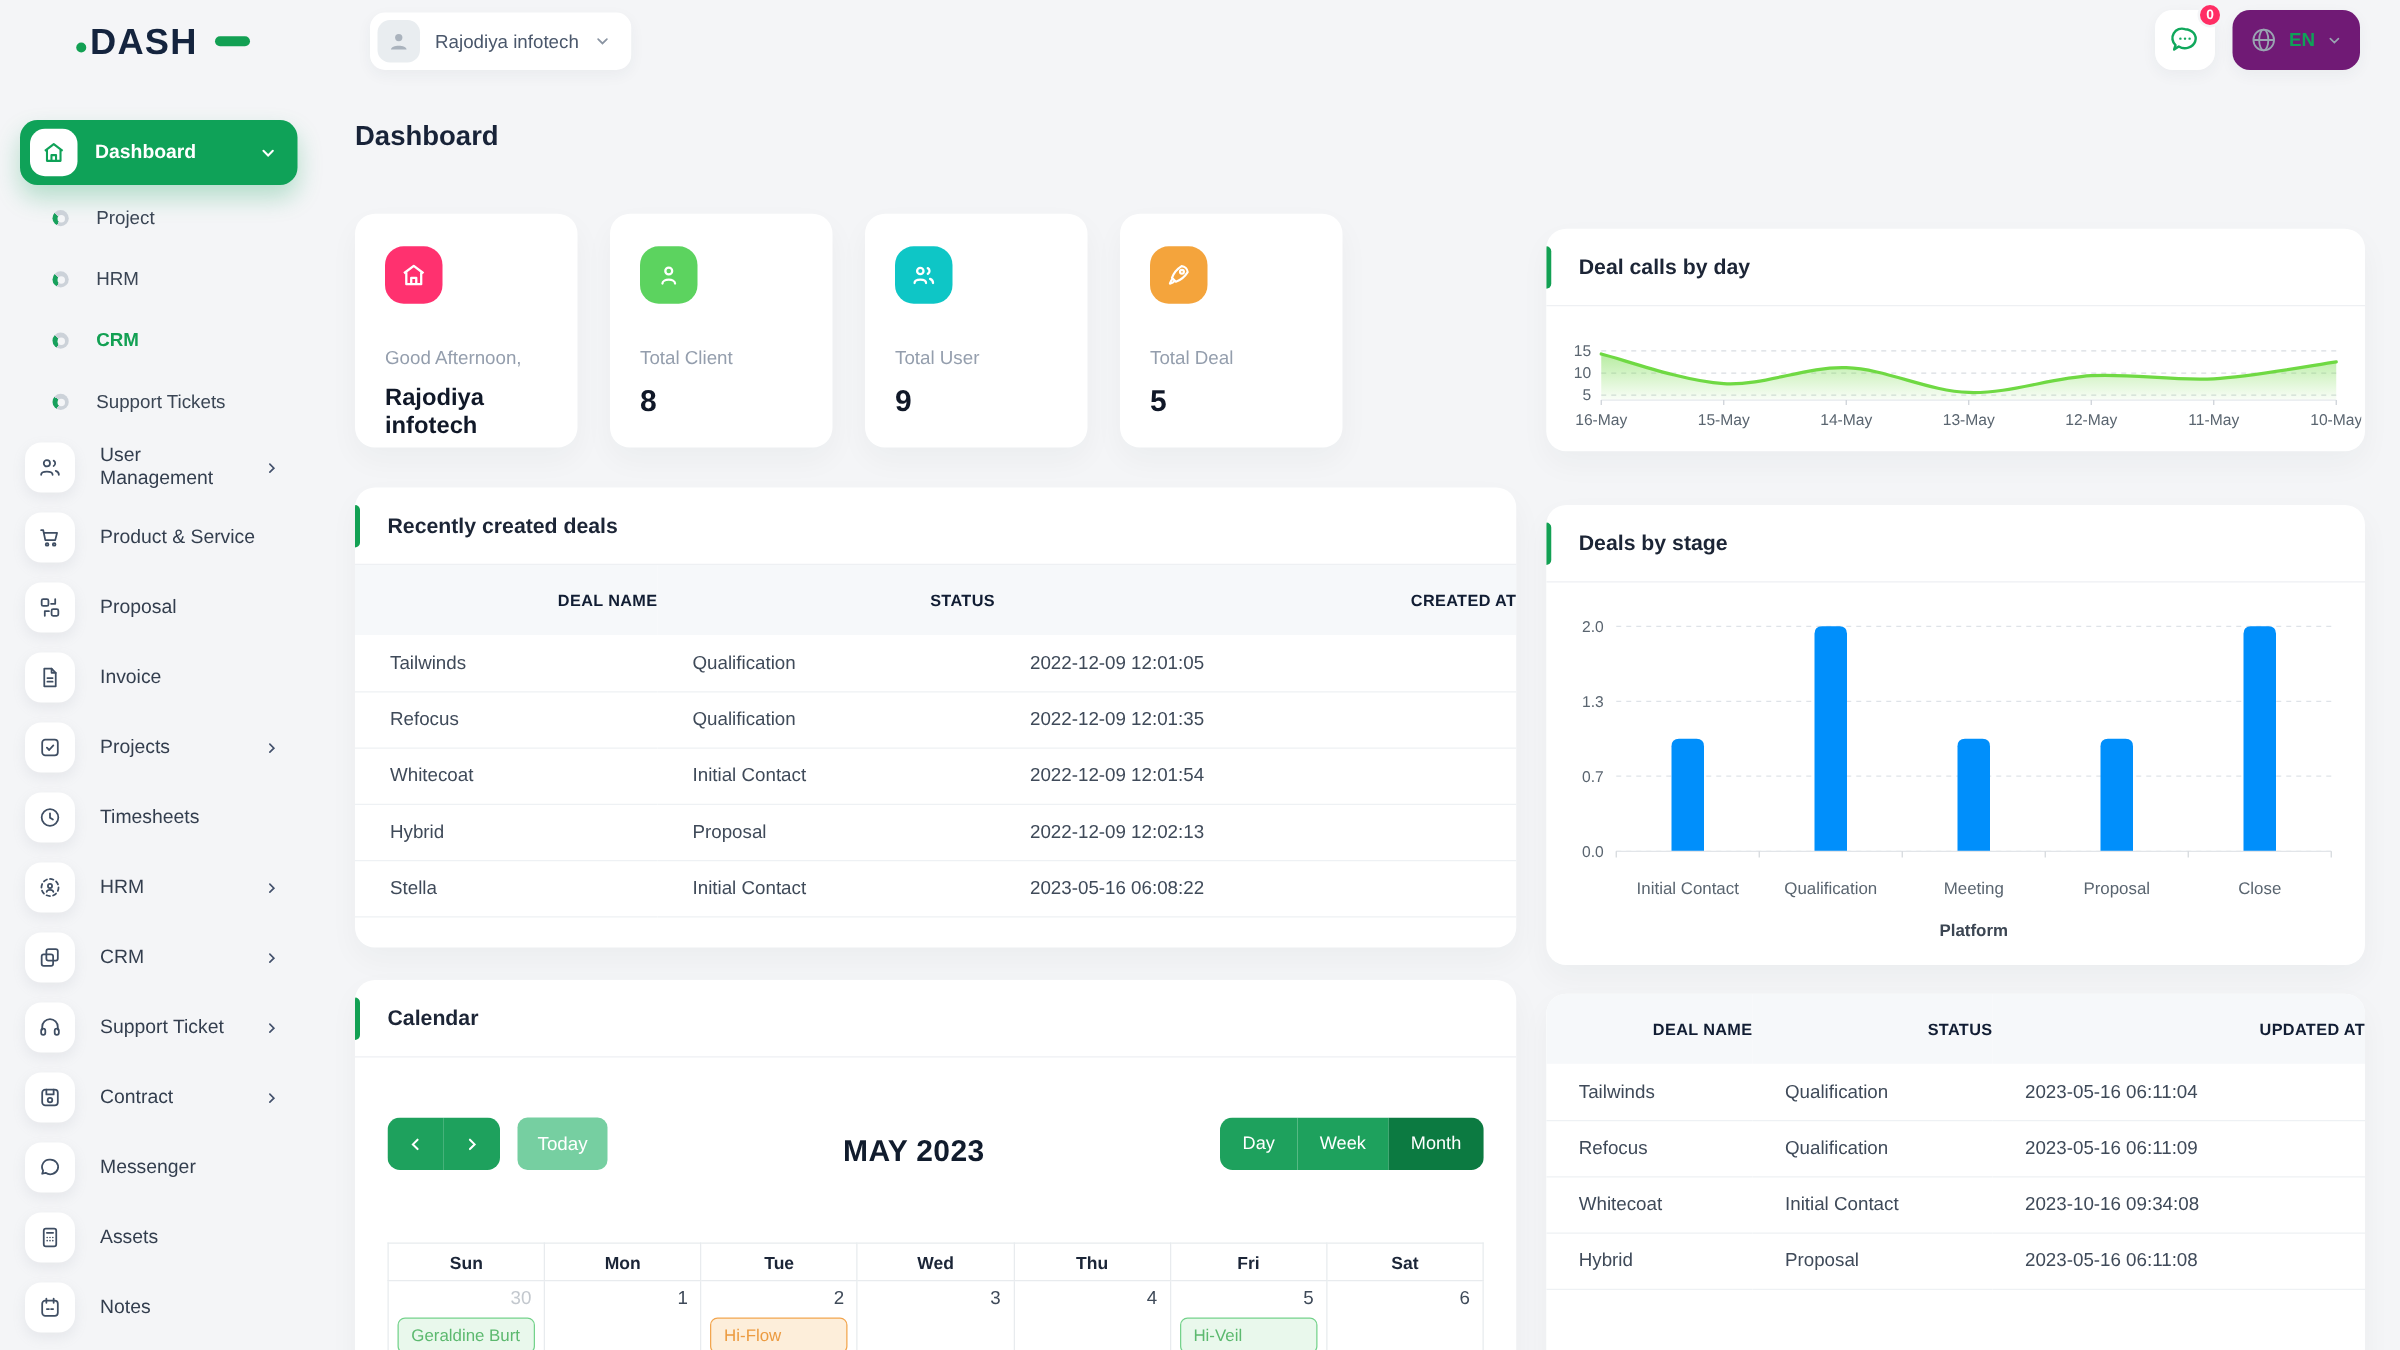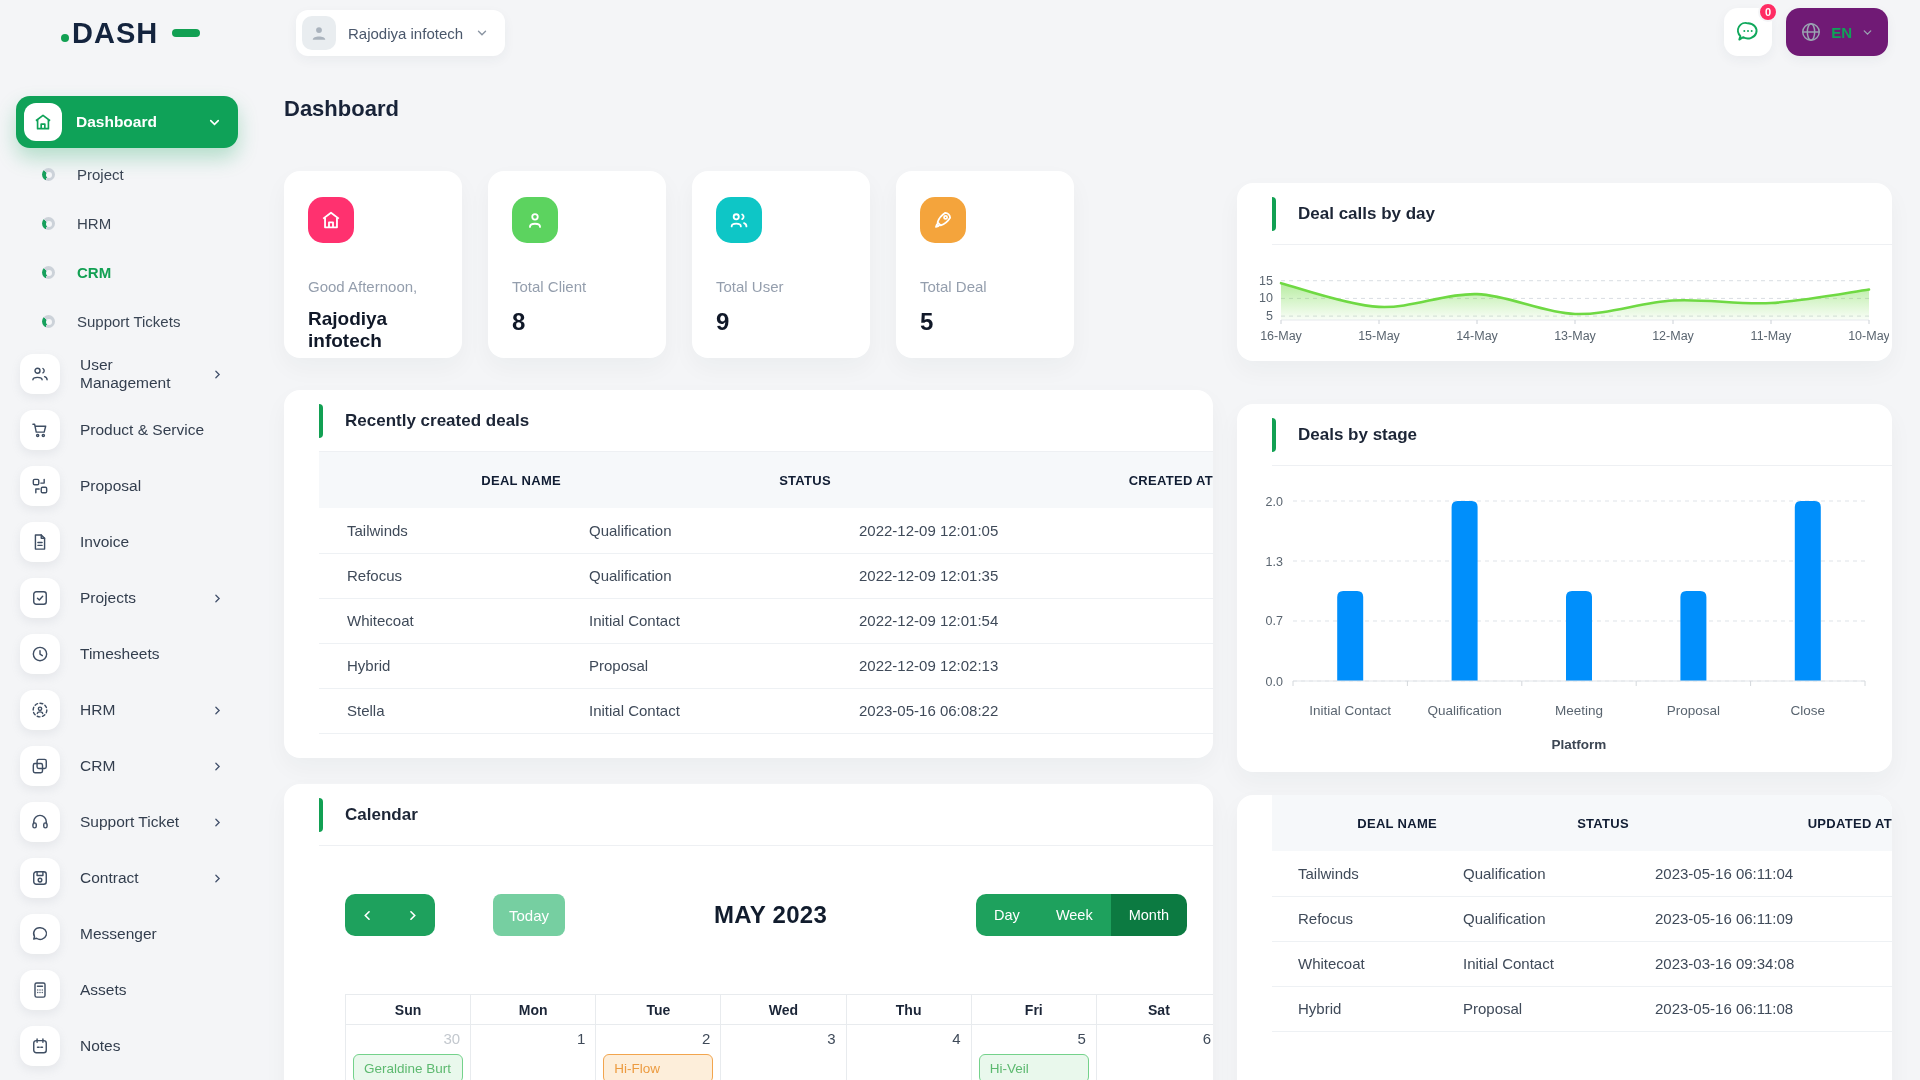--- a/index.html
+++ b/index.html
@@ -45,40 +45,40 @@
   .page-title { position:absolute; left:284px; top:96px; font-size:22px; font-weight:600; color:#182338; }
 
   .cards-row { position:absolute; left:284px; top:171px; display:flex; gap:26px; }
   .stat-card { width:178px; height:187px; background:#fff; border-radius:16px; padding:26px 24px;
     box-shadow:0 10px 24px rgba(20,40,60,.04); }
   .stat-icon { width:46px; height:46px; border-radius:15px; display:flex; align-items:center; justify-content:center; }
   .stat-label { margin-top:35px; font-size:15px; color:#949ead; }
   .stat-value { margin-top:13px; font-size:24px; font-weight:bold; color:#101828; }
   .stat-value.txt { font-size:19px; }
 
-  .panel { position:absolute; background:#fff; border-radius:16px; box-shadow:0 10px 24px rgba(20,40,60,.04); overflow:hidden;padding-left:35px; }
+  .panel { position:absolute; background:#fff; border-radius:16px; box-shadow:0 10px 24px rgba(20,40,60,.04); overflow:hidden; }
   .panel-head { position:relative; height:62px; display:flex; align-items:center; padding:0 26px;
     border-bottom:1px solid #eef0f3; font-size:17px; font-weight:600; color:#1c2536; }
   .panel-head::before { content:''; position:absolute; left:0; top:14px; width:4px; height:34px; background:#12a053; border-radius:0 4px 4px 0; }
 
   table.data { width:100%; border-collapse:collapse; }
   table.data thead tr { background:#f6f8fa; height:56px; }
   table.data th { text-align:right; font-size:13px; font-weight:bold; color:#111d33; letter-spacing:.3px; }
   table.data td { font-size:15px; color:#3f4a59; }
   table.data tbody tr { height:45px; border-bottom:1px solid #eef1f4; }
   #panel-created { left:284px; top:390px; width:929px; height:368px; }
   #panel-created th, #panel-created td { padding-left:28px; }
   #panel-created th:nth-child(1){ width:242px; } #panel-created th:nth-child(2){ width:270px; }
   #panel-modified { left:1237px; top:795px; width:655px; height:340px; }
   #panel-modified th, #panel-modified td { padding-left:26px; }
   #panel-modified th:nth-child(1){ width:165px; } #panel-modified th:nth-child(2){ width:192px; }
 
   
   #panel-calendar { left:284px; top:784px; width:929px; height:400px; }
-  .cal-toolbar { margin:48px 26px 0; display:flex; align-items:center;gap:44px; }
+  .cal-toolbar { margin:48px 26px 0; display:flex; align-items:flex-end; }
   .cal-nav { display:flex; border-radius:10px; overflow:hidden; }
   .cal-nav button { width:45px; height:42px; background:#1ea15d; border:0; display:flex; align-items:center; justify-content:center; cursor:pointer; }
   .btn-today { margin-left:14px; height:42px; padding:0 16px; background:#76cfa1; border:0; border-radius:8px; color:#fff; font-size:15px; cursor:pointer; font-family:inherit; }
   .cal-title { flex:1; text-align:center; font-size:24px; font-weight:bold; color:#111c2d; letter-spacing:.3px; }
   .cal-views { display:flex; border-radius:10px; overflow:hidden; }
   .cal-views button { height:42px; padding:0 18px; background:#1ea15d; border:0; color:#fff; font-size:14.5px; cursor:pointer; font-family:inherit; }
   .cal-views button.active { background:#0c7a41; }
   .cal-grid { margin:58px 26px 0; width:877px; border-collapse:collapse; table-layout:fixed; }
   .cal-grid th { border:1px solid #e8ebee; height:30px; font-size:14px; font-weight:bold; color:#1b2537; text-align:center; }
   .cal-grid td { border:1px solid #e8ebee; height:110px; vertical-align:top; }
@@ -600,21 +600,21 @@
         <td>2023-05-16 06:11:04</td>
       </tr>
       <tr>
         <td>Refocus</td>
         <td>Qualification</td>
         <td>2023-05-16 06:11:09</td>
       </tr>
       <tr>
         <td>Whitecoat</td>
         <td>Initial Contact</td>
-        <td>2023-03-16 09:34:08</td>
+        <td>2023-10-16 09:34:08</td>
       </tr>
       <tr>
         <td>Hybrid</td>
         <td>Proposal</td>
         <td>2023-05-16 06:11:08</td>
       </tr>
     </tbody>
   </table>
 </div>
 

